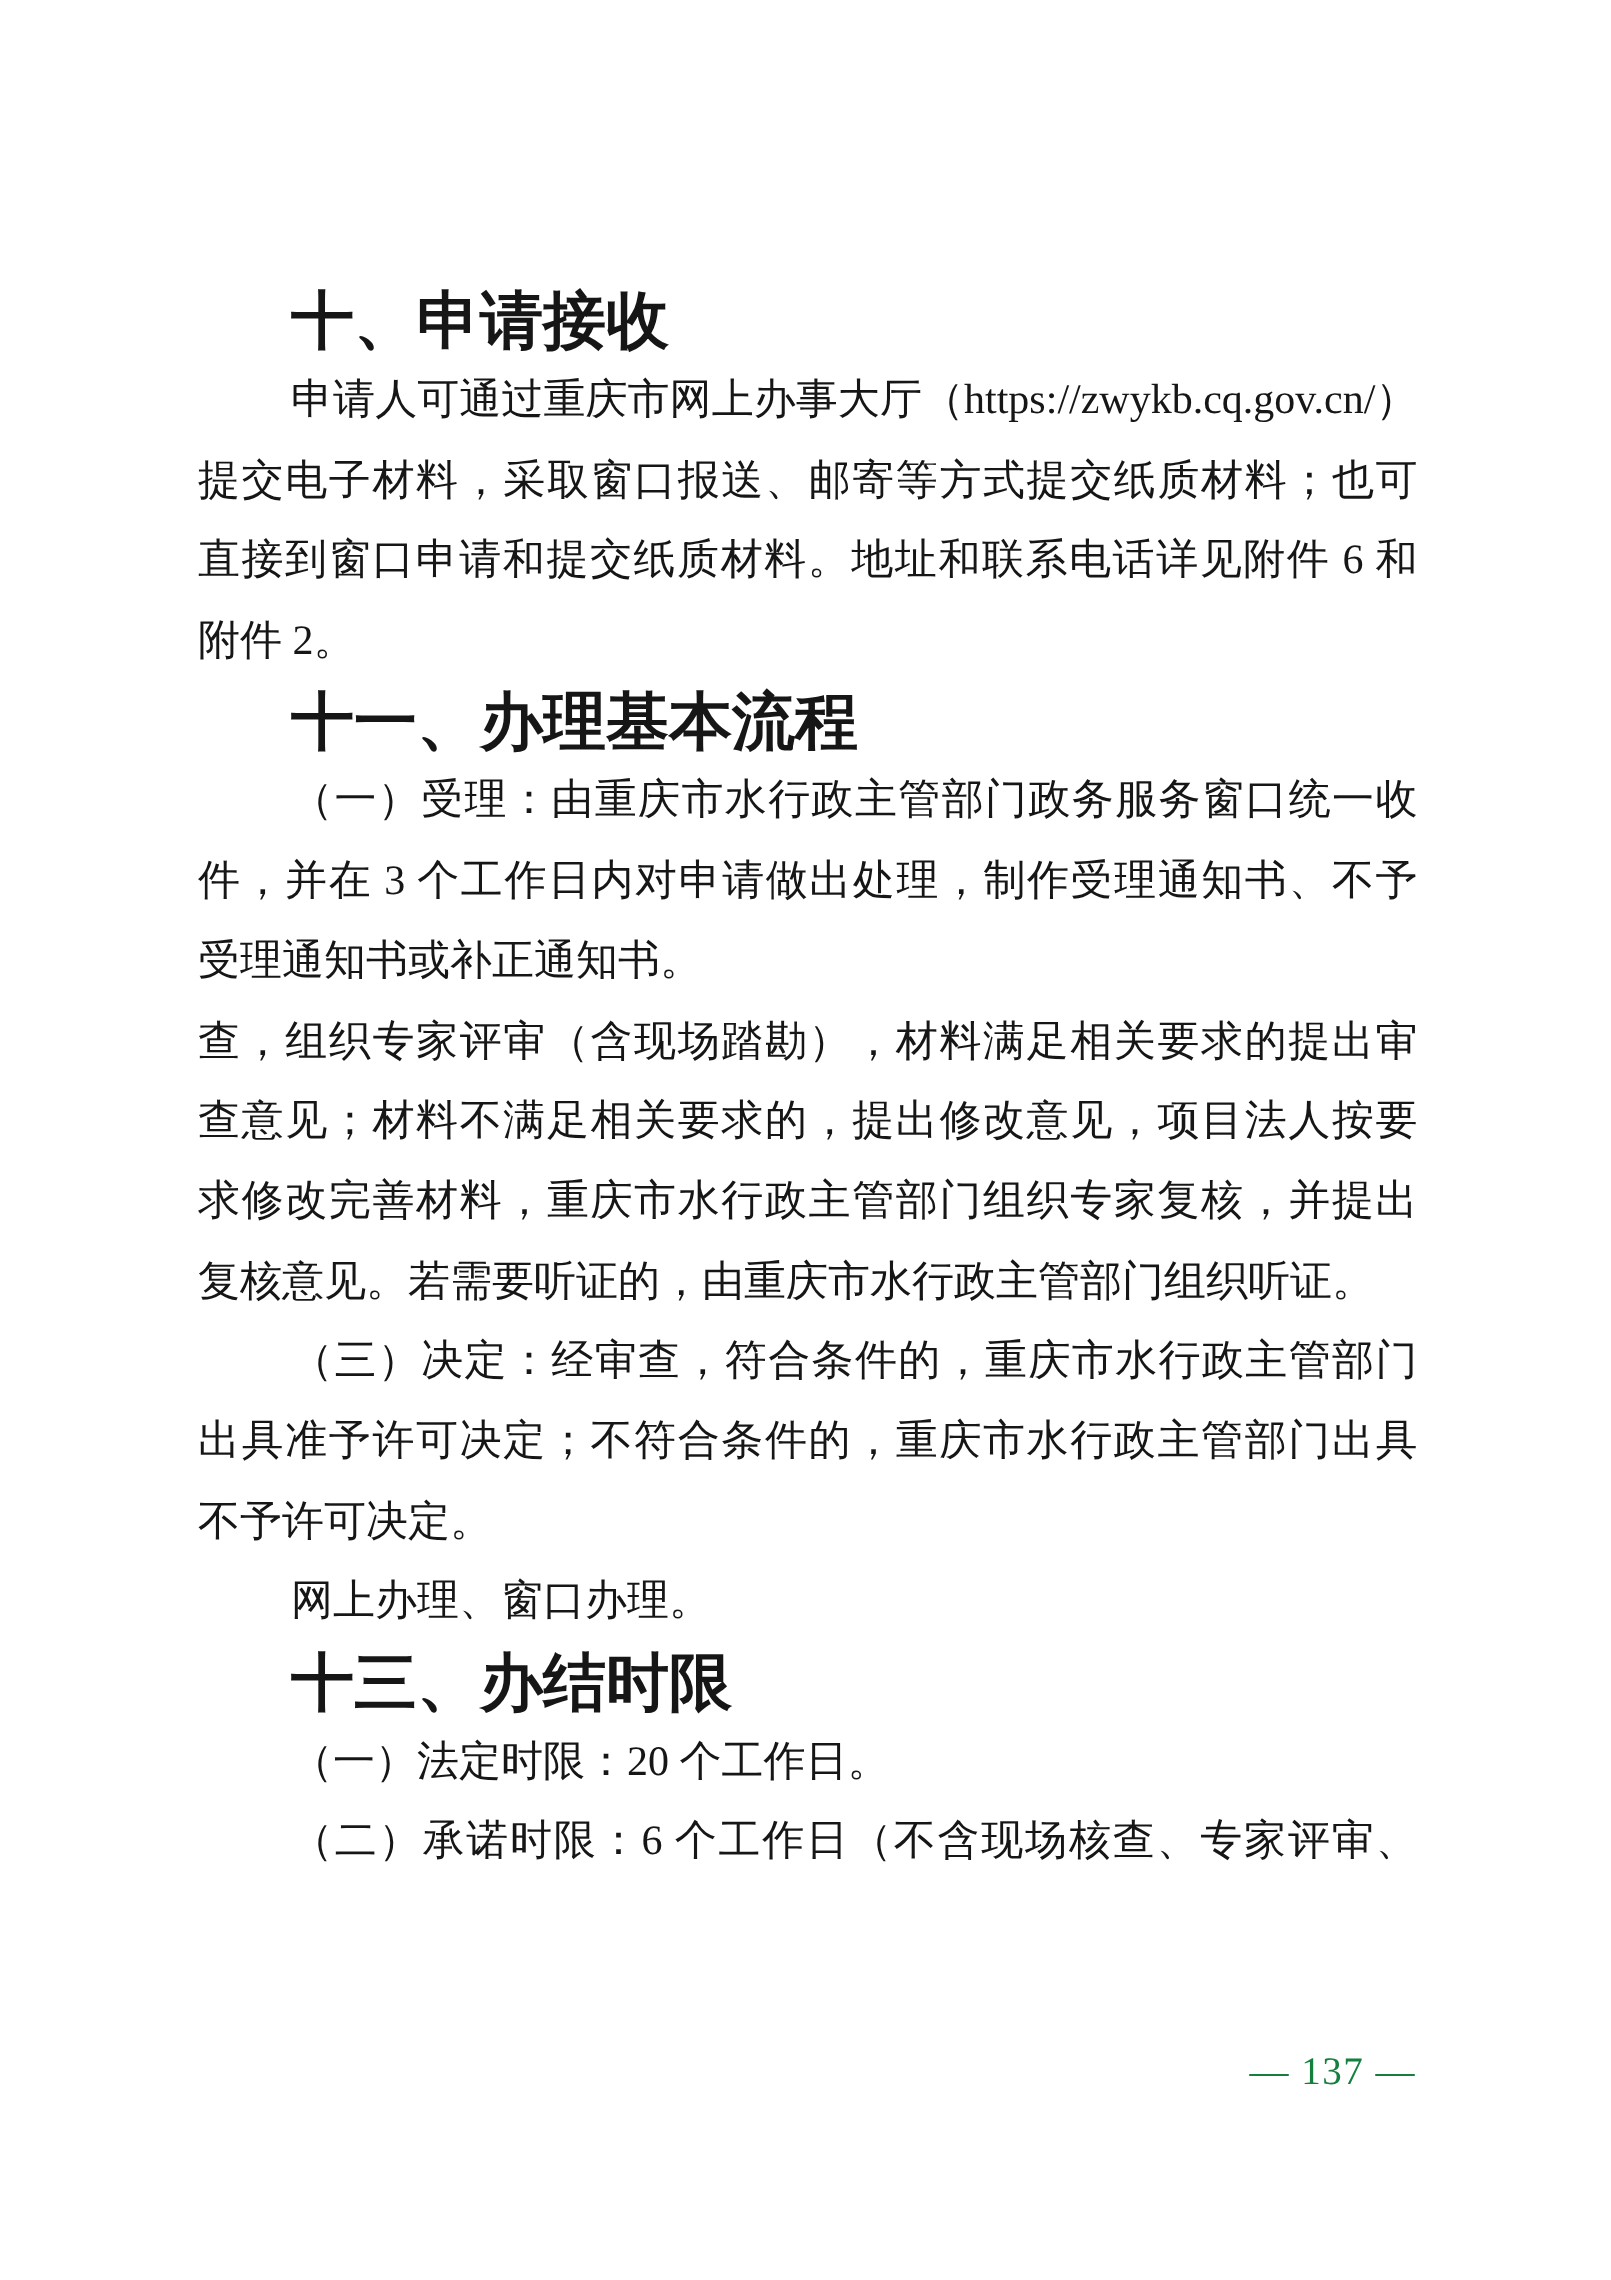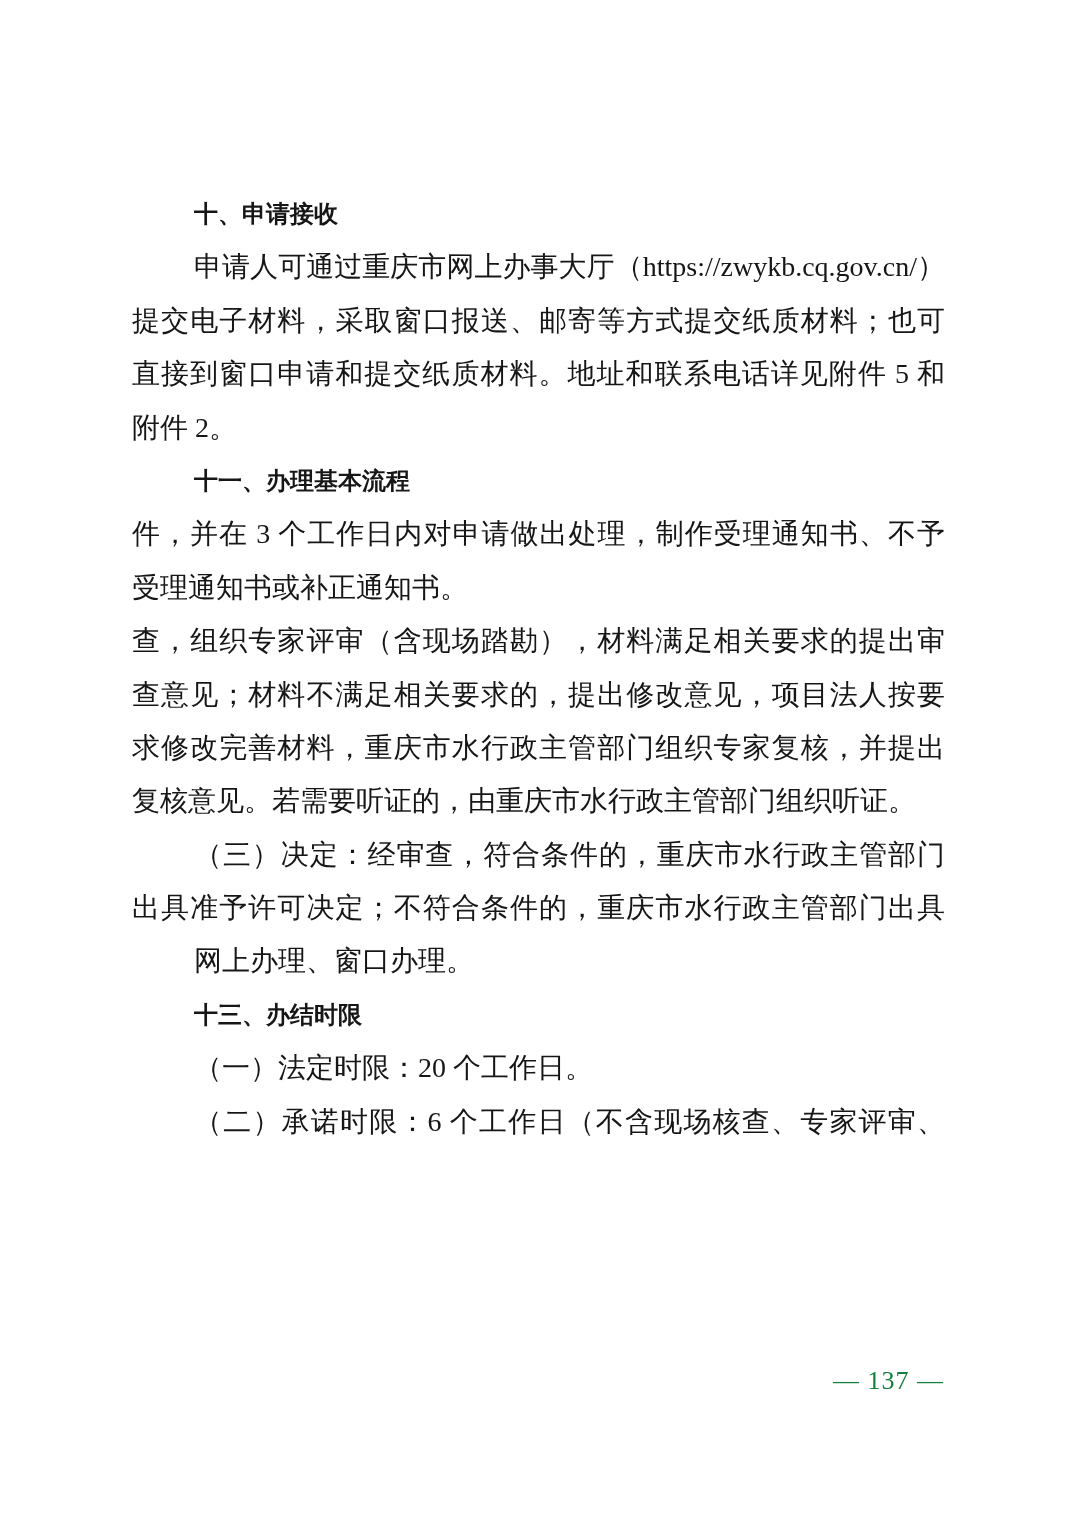--- a/index.html
+++ b/index.html
@@ -37,21 +37,21 @@
     text-align-last: justify;
     text-justify: inter-character;
   }
   .line.first,
   .line.heading {
     text-indent: 62px;
   }
   .line.heading {
     font-family: "Liberation Sans", "DejaVu Sans", sans-serif;
     font-weight: 700;
-    font-size: 24px;
+    font-size: 42px;
     text-align: center;
     text-align-last: left;
   }
   .line.last {
     text-align: center;
     text-align-last: left;
   }
   .page-number {
     position: absolute;
     top: 1366px;
@@ -65,32 +65,34 @@
 </style>
 </head>
 <body>
 
 <div class="page">
   <div class="text-block">
 
     <div class="line heading">十、申请接收</div>
     <div class="line first stretch">申请人可通过重庆市网上办事大厅（https://zwykb.cq.gov.cn/）</div>
     <div class="line stretch">提交电子材料，采取窗口报送、邮寄等方式提交纸质材料；也可</div>
-    <div class="line stretch">直接到窗口申请和提交纸质材料。地址和联系电话详见附件 5 和</div>
+    <div class="line stretch">直接到窗口申请和提交纸质材料。地址和联系电话详见附件 6 和</div>
     <div class="line last">附件 2。</div>
 
     <div class="line heading">十一、办理基本流程</div>
+    <div class="line first stretch">（一）受理：由重庆市水行政主管部门政务服务窗口统一收</div>
     <div class="line stretch">件，并在 3 个工作日内对申请做出处理，制作受理通知书、不予</div>
     <div class="line last">受理通知书或补正通知书。</div>
     <div class="line stretch">查，组织专家评审（含现场踏勘），材料满足相关要求的提出审</div>
     <div class="line stretch">查意见；材料不满足相关要求的，提出修改意见，项目法人按要</div>
     <div class="line stretch">求修改完善材料，重庆市水行政主管部门组织专家复核，并提出</div>
     <div class="line last">复核意见。若需要听证的，由重庆市水行政主管部门组织听证。</div>
     <div class="line first stretch">（三）决定：经审查，符合条件的，重庆市水行政主管部门</div>
     <div class="line stretch">出具准予许可决定；不符合条件的，重庆市水行政主管部门出具</div>
+    <div class="line last">不予许可决定。</div>
 
     <div class="line first last">网上办理、窗口办理。</div>
 
     <div class="line heading">十三、办结时限</div>
     <div class="line first last">（一）法定时限：20 个工作日。</div>
     <div class="line first stretch">（二）承诺时限：6 个工作日（不含现场核查、专家评审、</div>
 
   </div>
 
   <div class="page-number">— 137 —</div>

